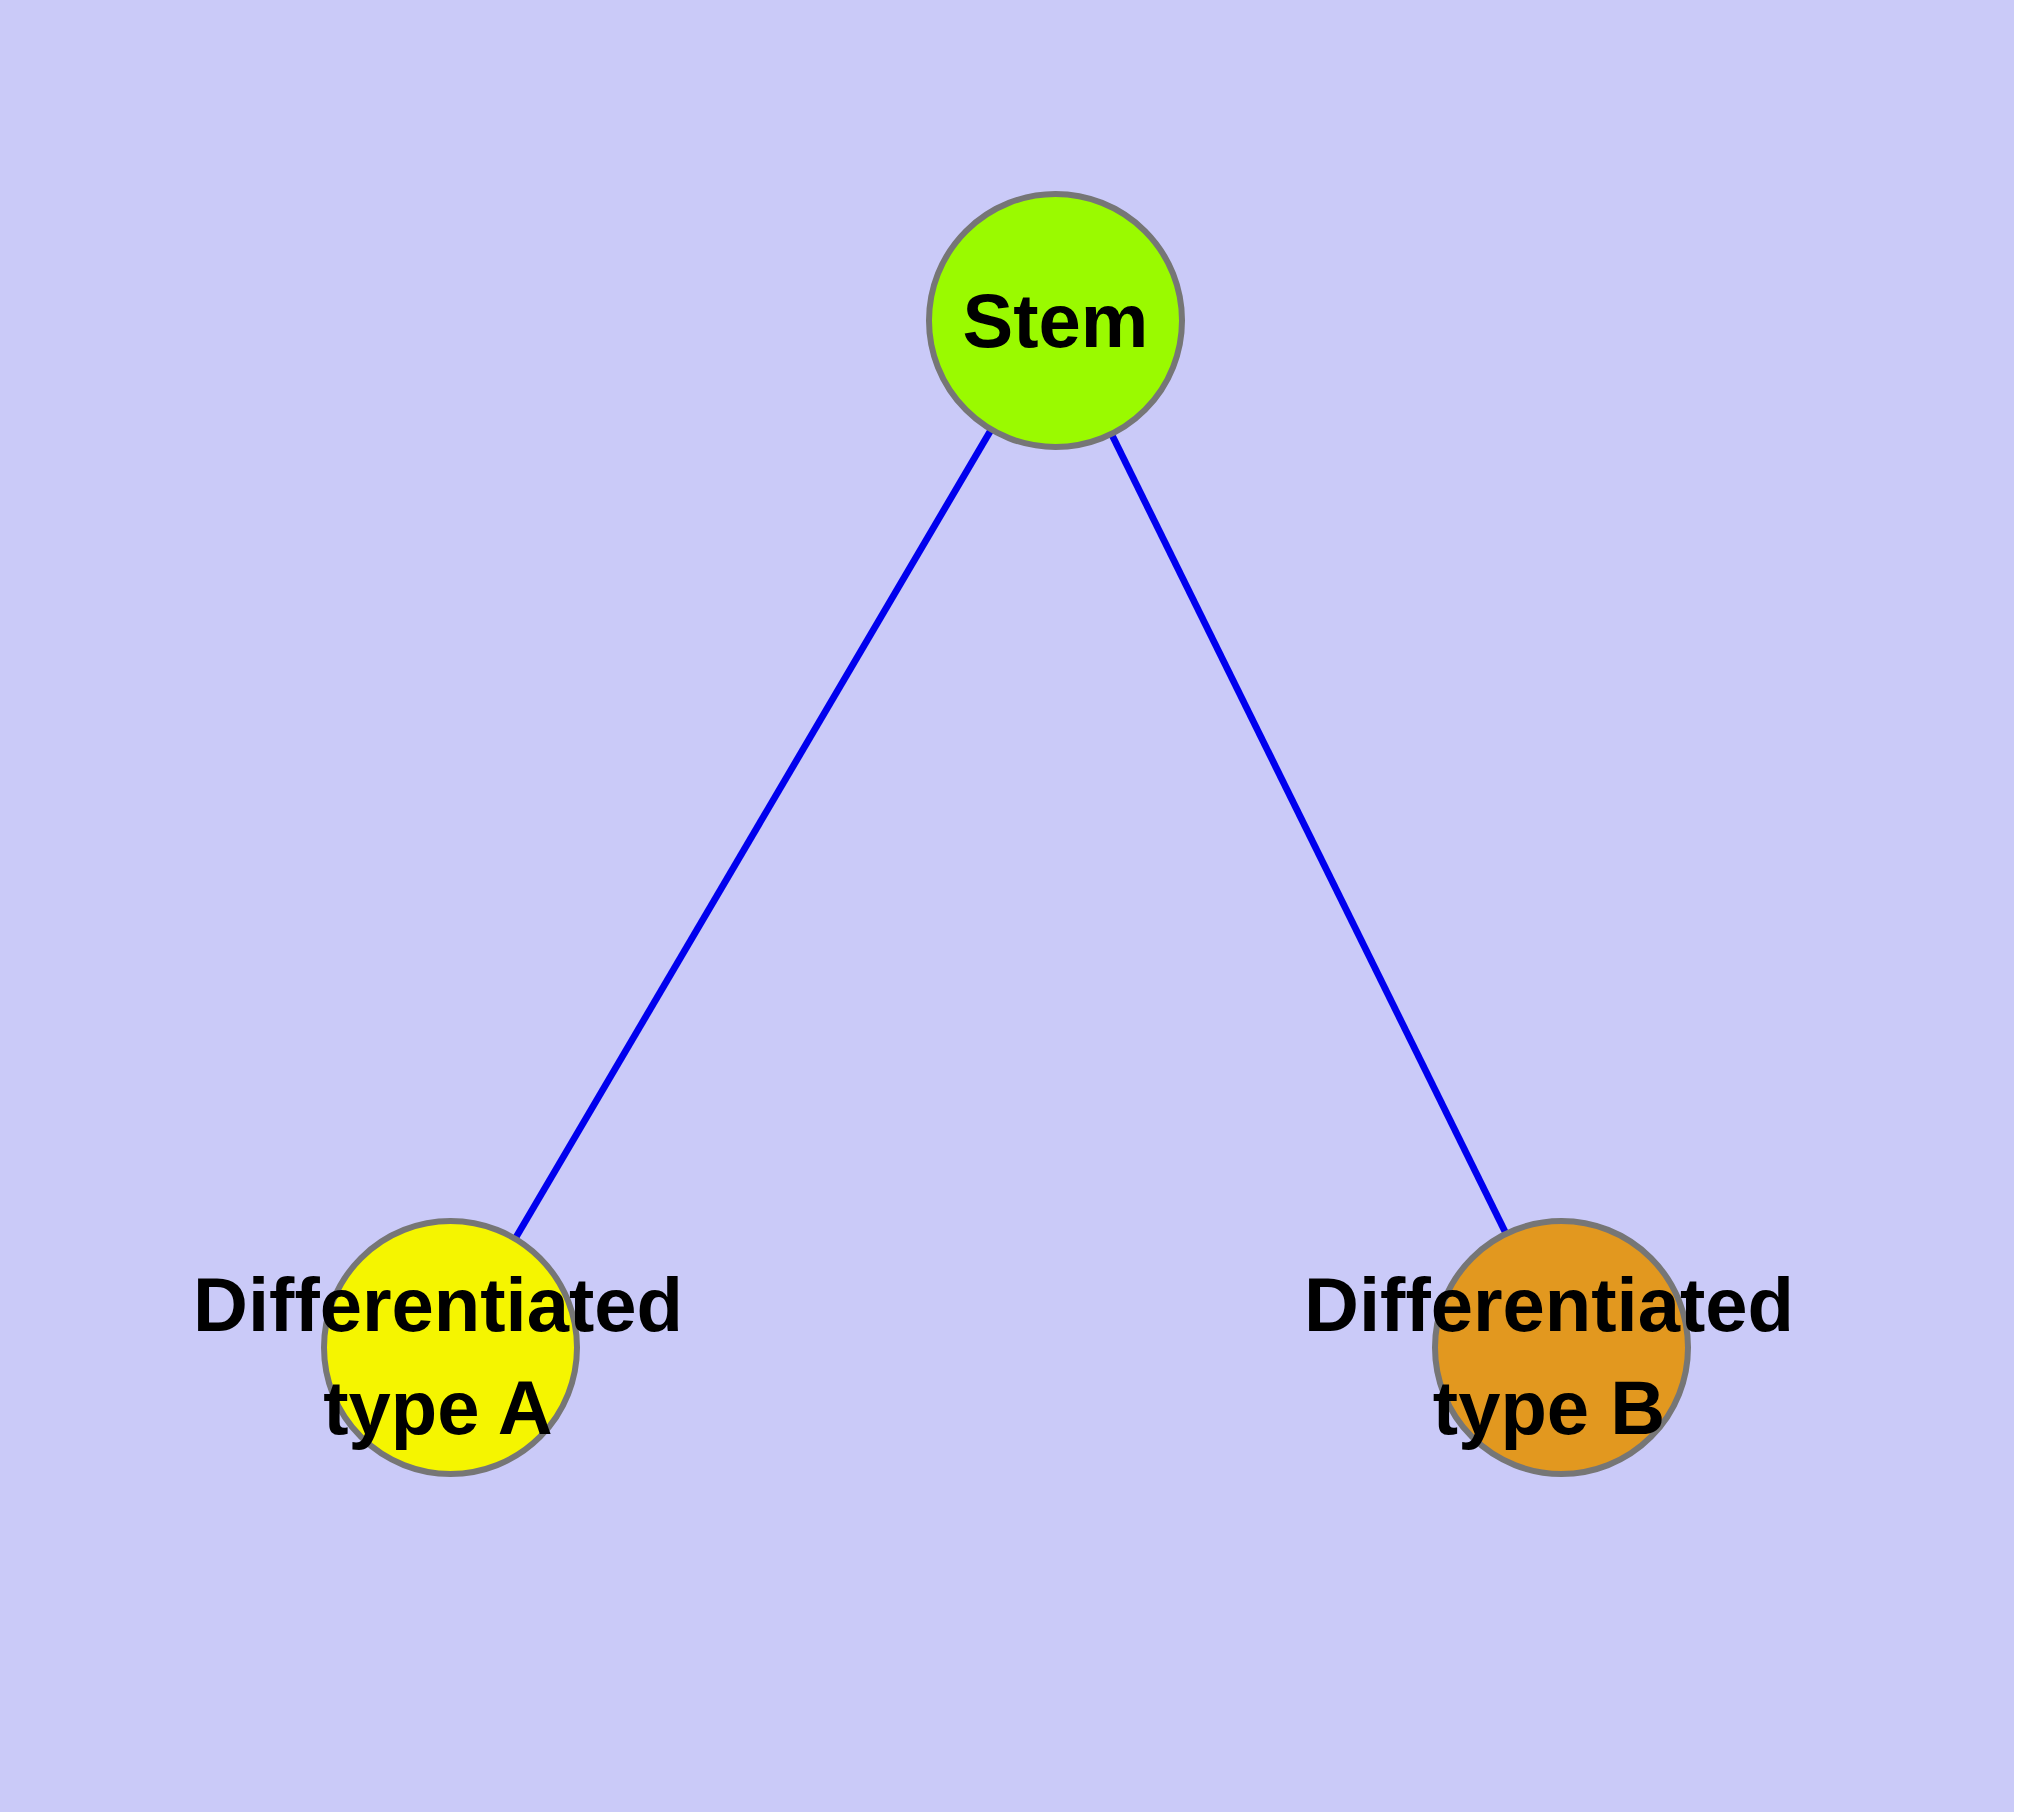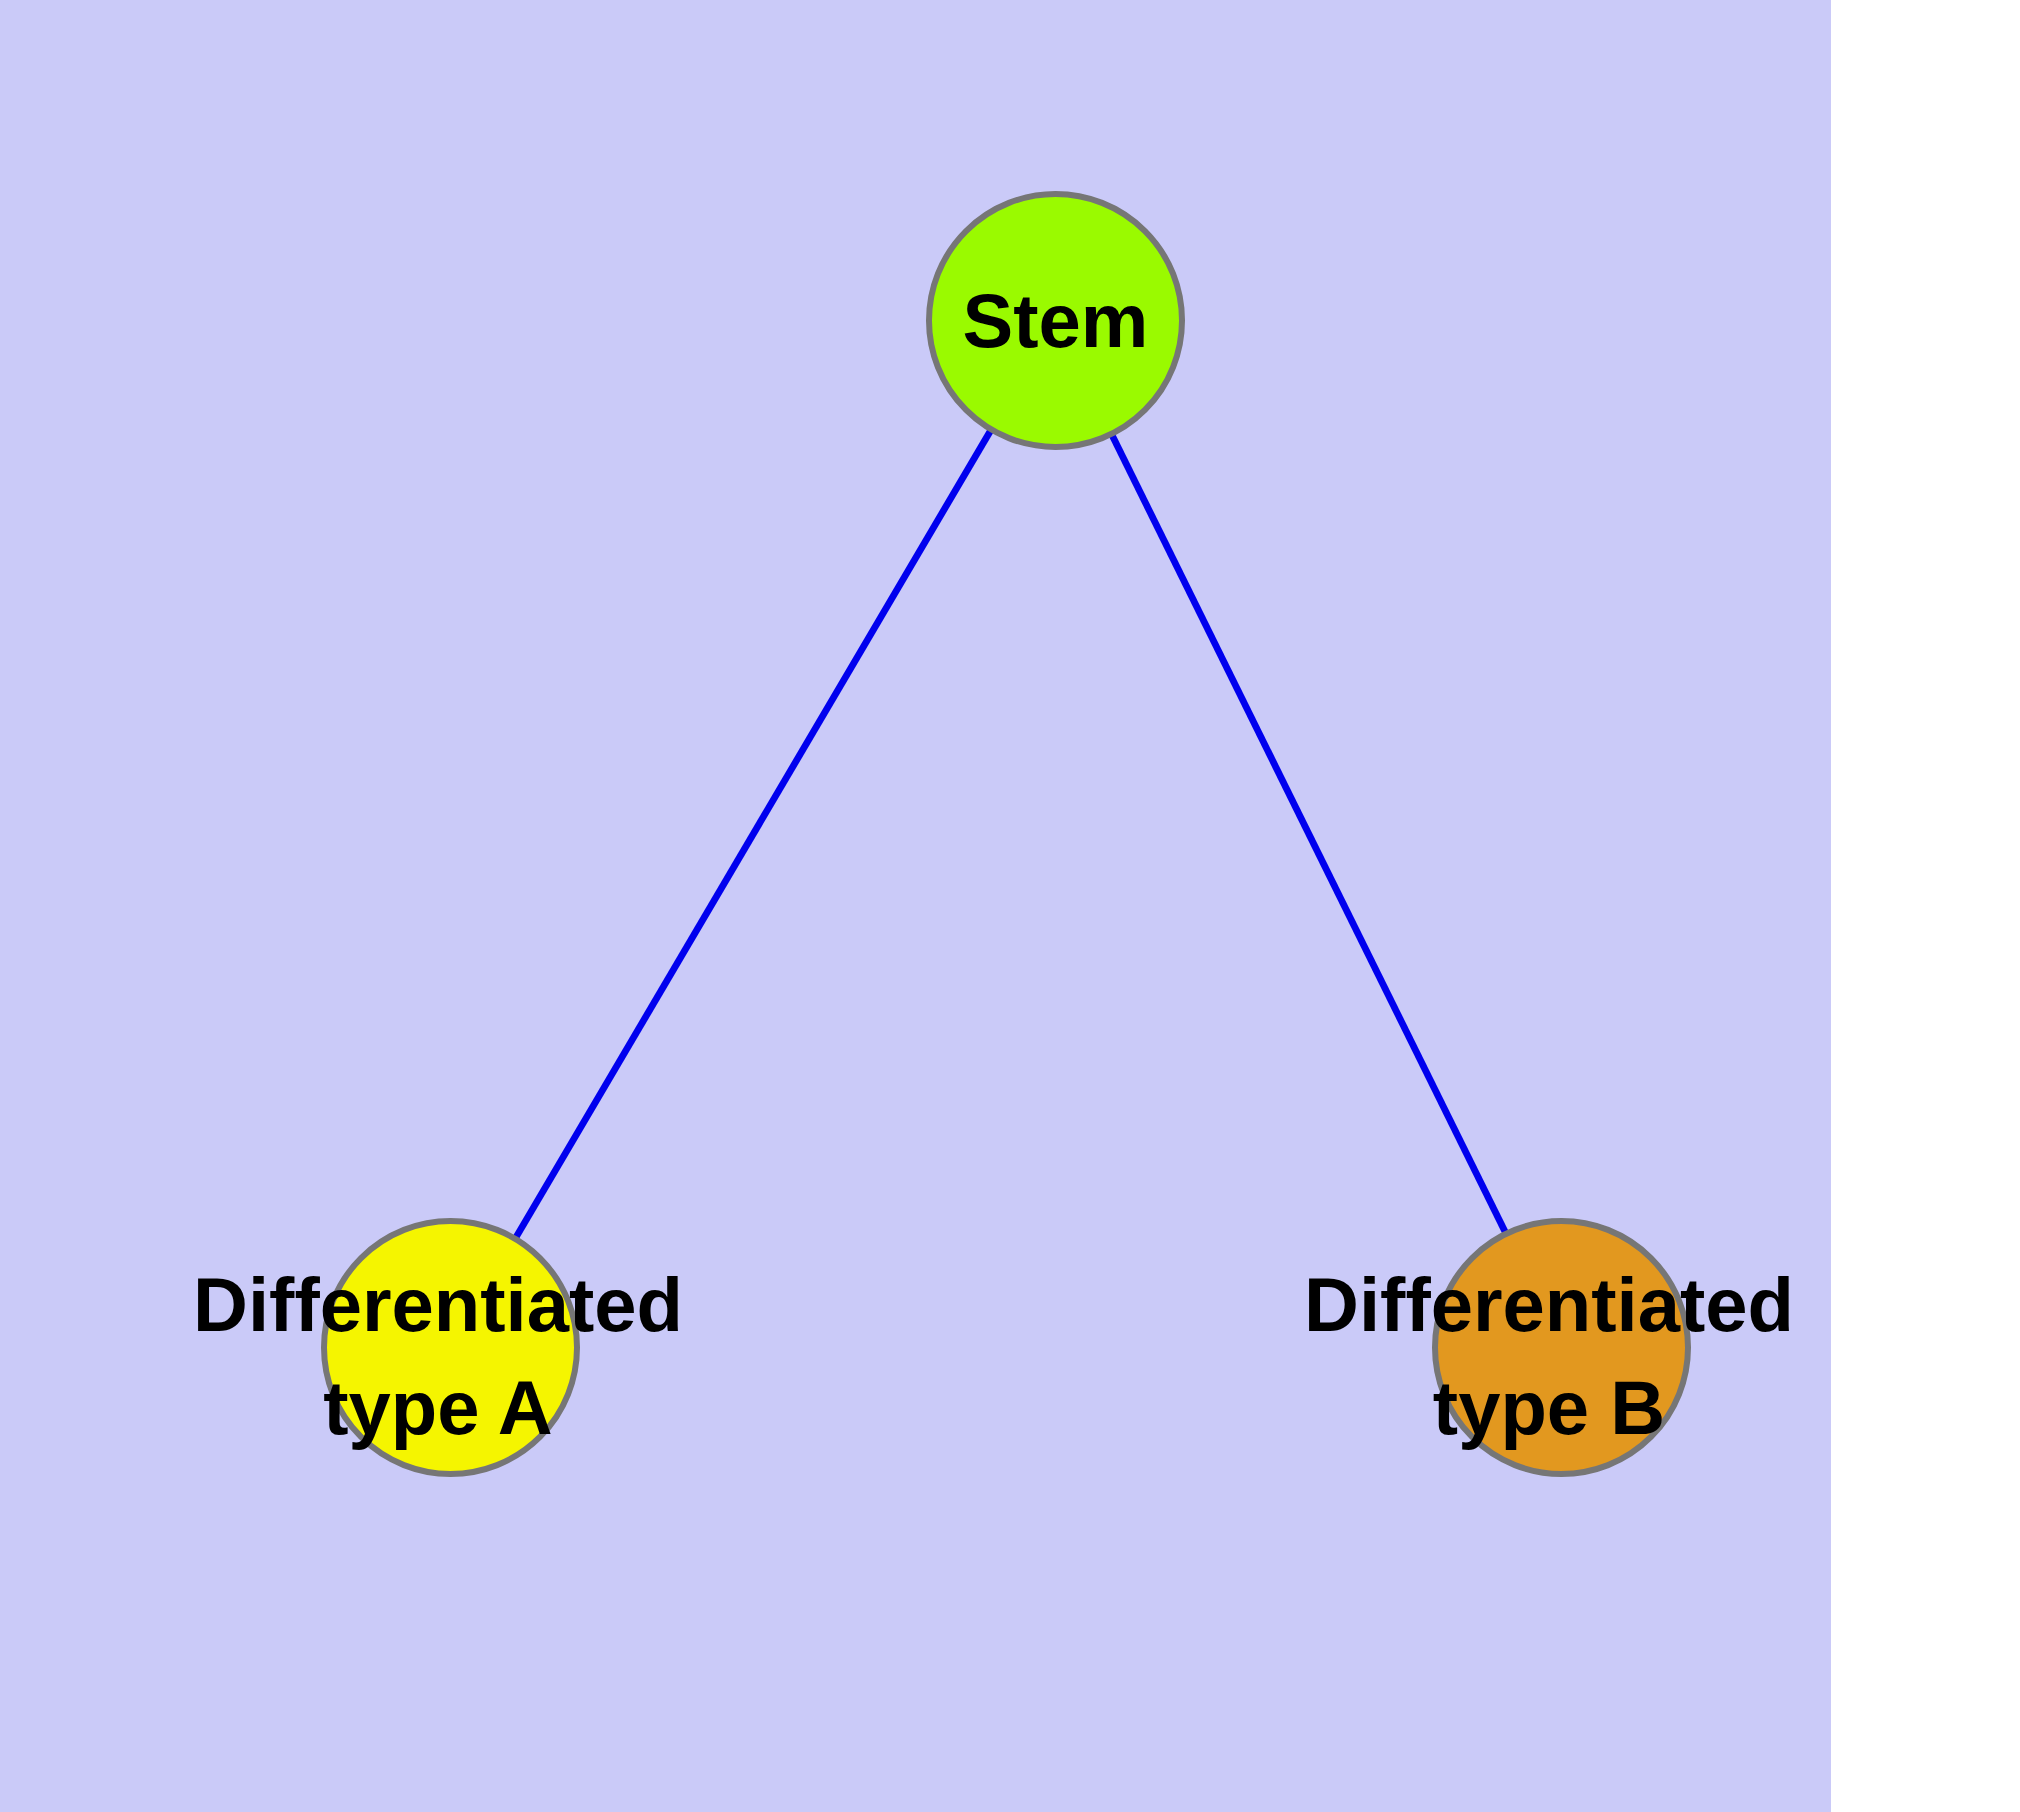--- a/index.html
+++ b/index.html
@@ -6,23 +6,24 @@
     margin: 0;
     padding: 0;
   }
   body {
     width: 2021px;
     height: 1812px;
     font-family: "Liberation Sans", sans-serif;
   }
   .canvas {
     position: relative;
-    width: 1831px;
+    width: 1977px;
     height: 1812px;
     overflow: hidden;
+    padding-left: 37px;
   }
   .edges-layer {
     position: absolute;
     left: 0;
     top: 0;
     width: 2021px;
     height: 1812px;
     z-index: 1;
   }
   .node {

